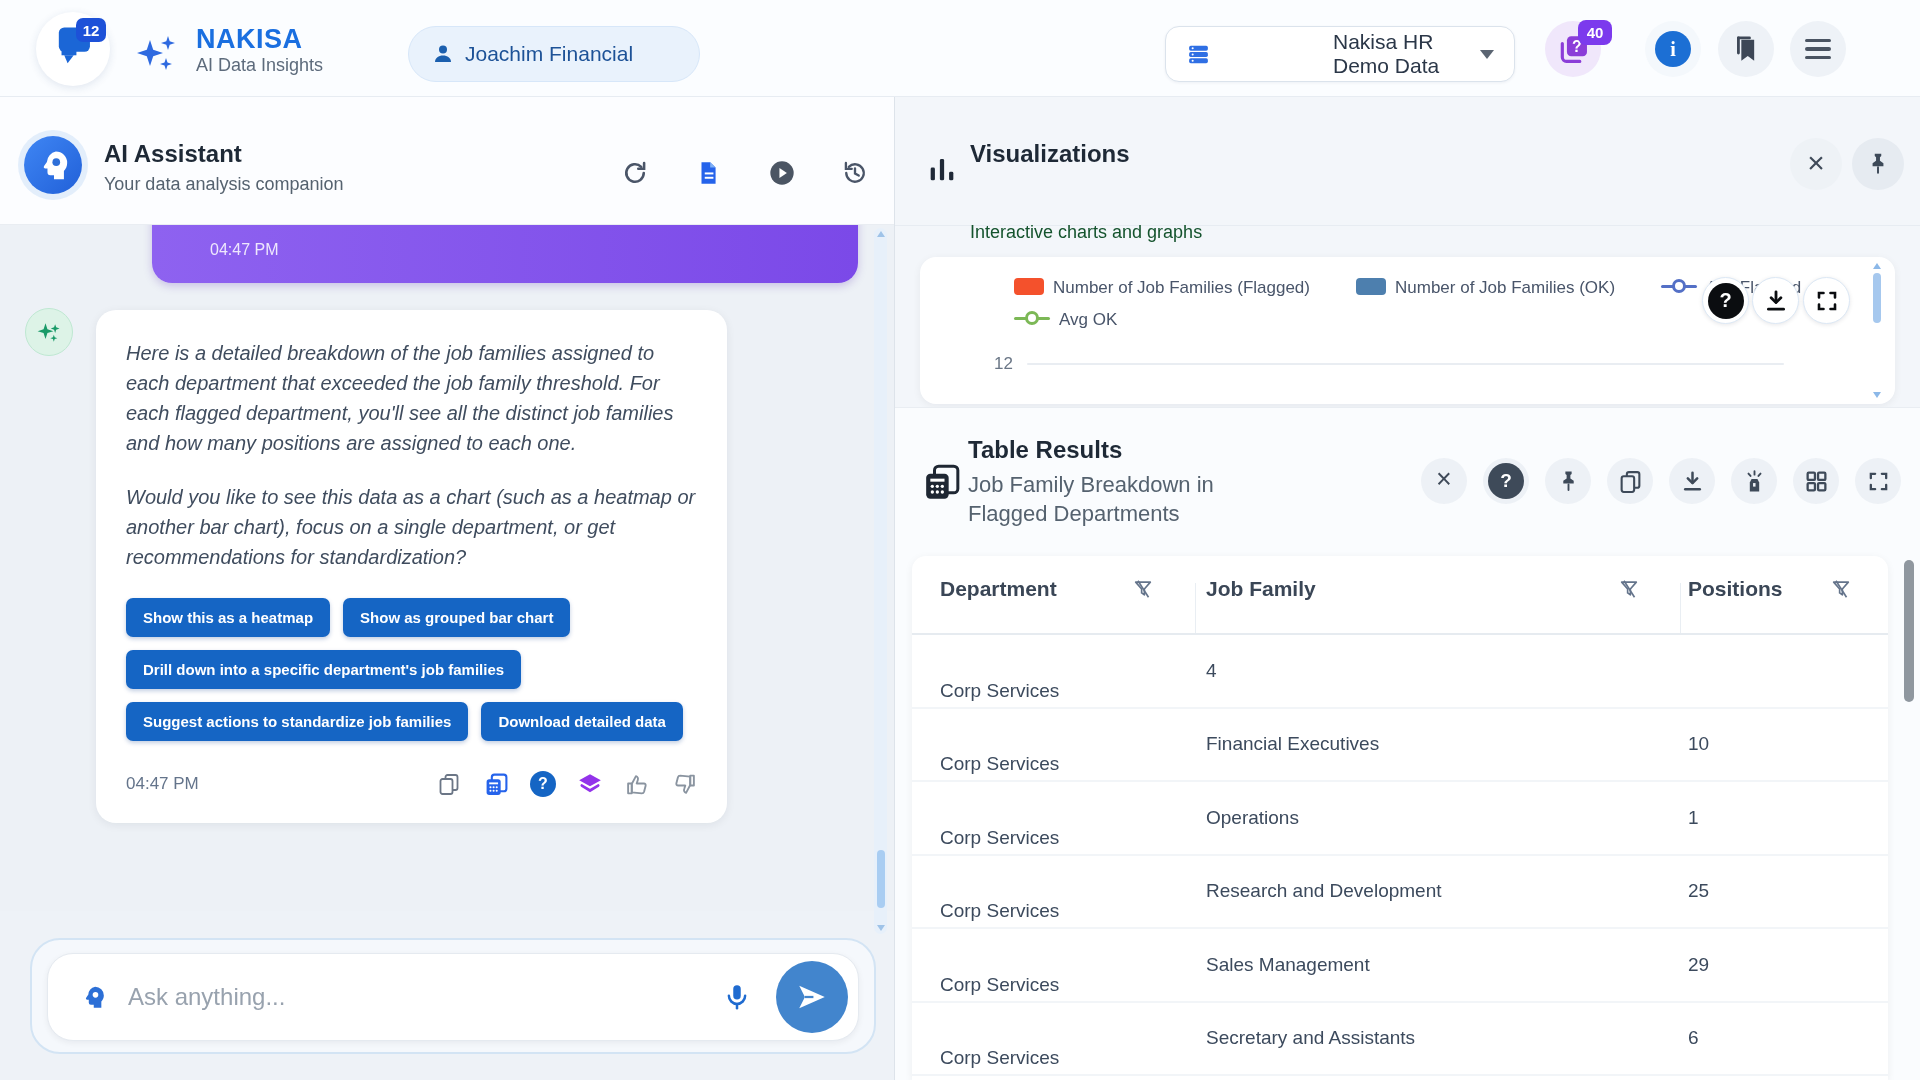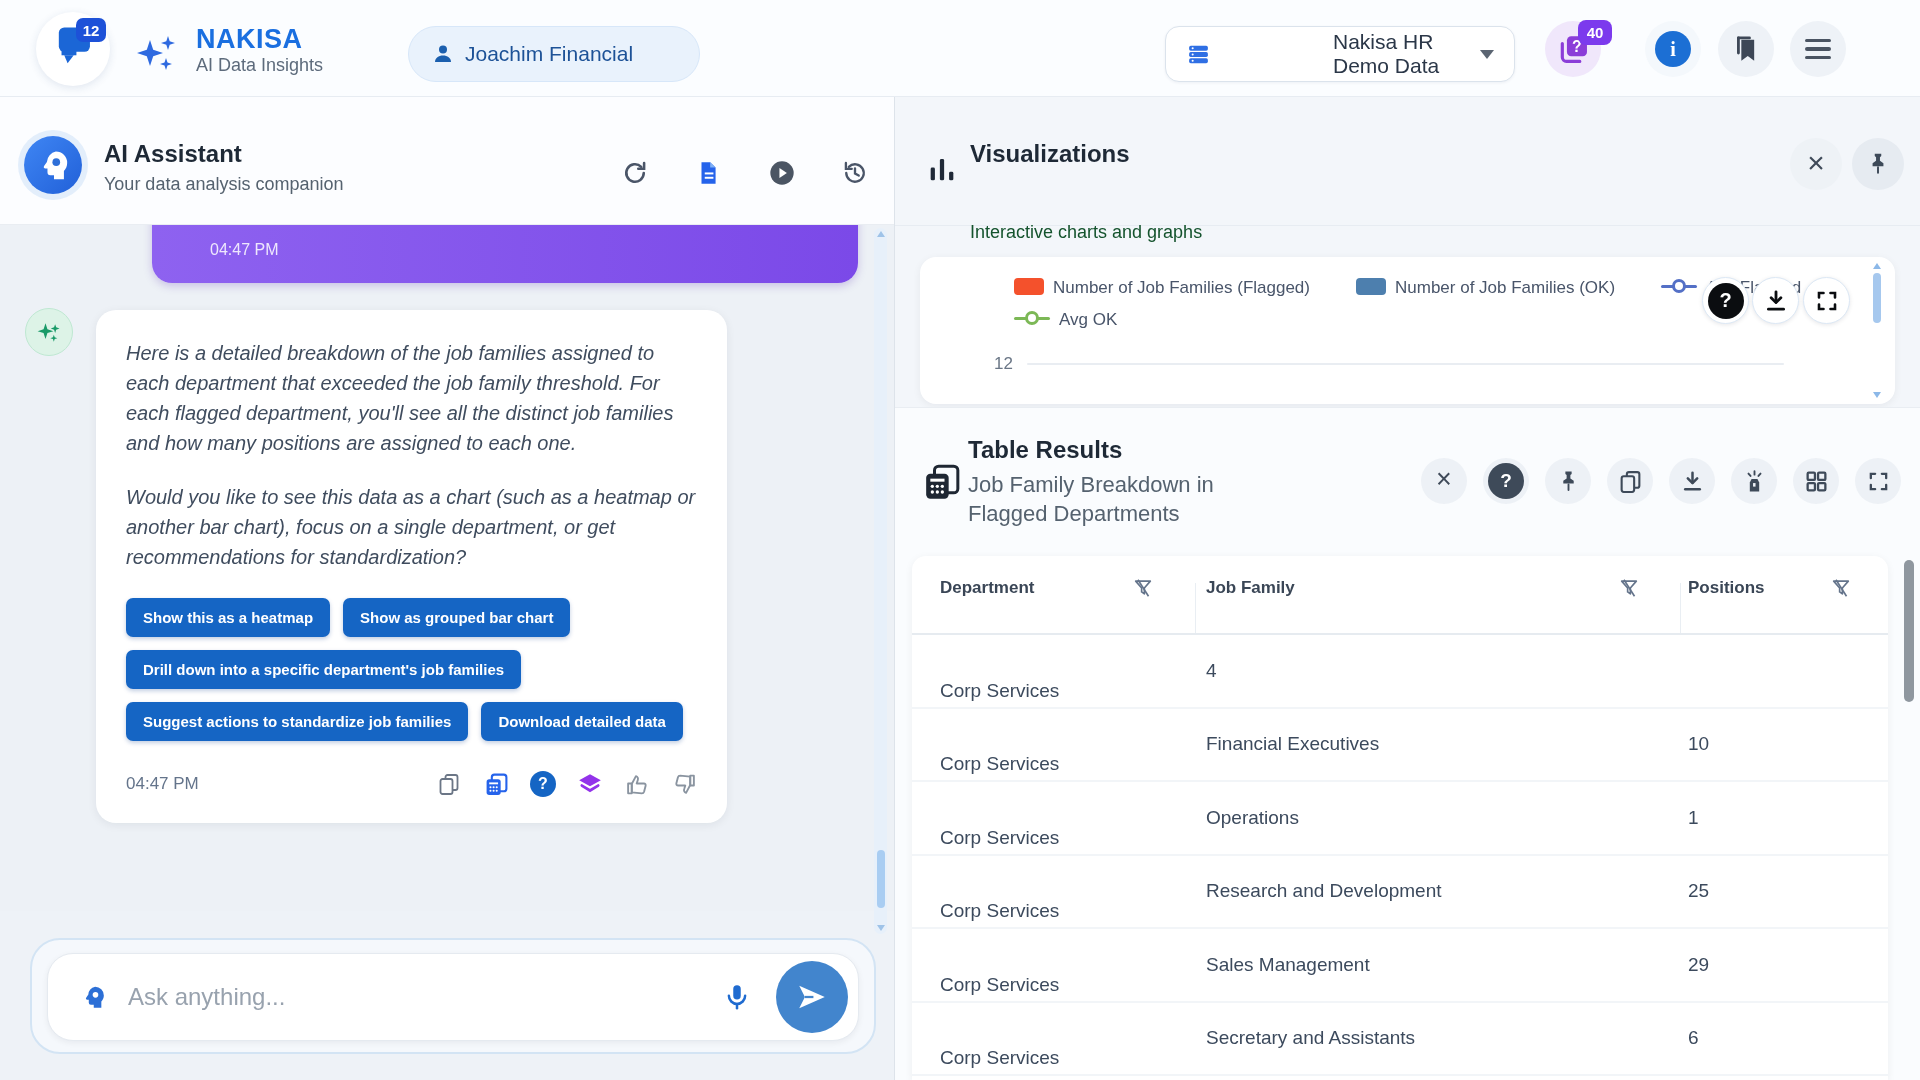--- a/index.html
+++ b/index.html
@@ -101,21 +101,21 @@
   .table-region { position:absolute; left:895px; top:407px; width:1025px; height:673px; background:#fafcfe; border-top:1px solid #e9edf2; }
   .tbl-icon { position:absolute; left:922px; top:462px; width:40px; height:40px; }
   .tbl-title { position:absolute; left:968px; top:436px; font-size:24px; font-weight:bold; color:#1e2936; }
   .tbl-sub { position:absolute; left:968px; top:470px; width:290px; font-size:22px; line-height:29px; color:#55626f; }
   .tbl-btn { position:absolute; top:458px; width:46px; height:46px; border-radius:50%; background:#edf1f6; display:flex; align-items:center; justify-content:center; cursor:pointer; }
   .q-dark { width:36px; height:36px; border-radius:50%; background:#3e4a59; color:#fff; font-size:19px; font-weight:bold; display:flex; align-items:center; justify-content:center; }
 
   .table-card { position:absolute; left:912px; top:556px; width:976px; height:524px; background:#ffffff; border-radius:14px 14px 0 0; box-shadow:0 2px 8px rgba(15,23,42,.06); overflow:hidden; }
   .thead { position:relative; display:flex; height:79px; align-items:flex-start; padding-top:21px; border-bottom:2px solid #e6ebf0; }
   .th { display:flex; align-items:center; justify-content:space-between; }
-  .th .lbl { font-size:17px; font-weight:bold; color:#3a4656; }
+  .th .lbl { font-size:21px; font-weight:bold; color:#3a4656; }
   .th1 { width:294px; padding-left:28px; padding-right:52px; }
   .th2 { width:482px; padding-right:48px; }
   .th3 { flex:1; padding-right:36px; }
   .vsep { position:absolute; bottom:0; width:1px; height:50px; background:#e9eef3; }
   .trow { display:flex; height:73.5px; align-items:center; border-bottom:2px solid #f2f5f8; }
   .td { font-size:19px; color:#3c4a5d; }
   .td1 { width:294px; padding-left:28px;margin-top:40px; }
   .td2 { width:482px; }
   .td3 { flex:1; }
 

